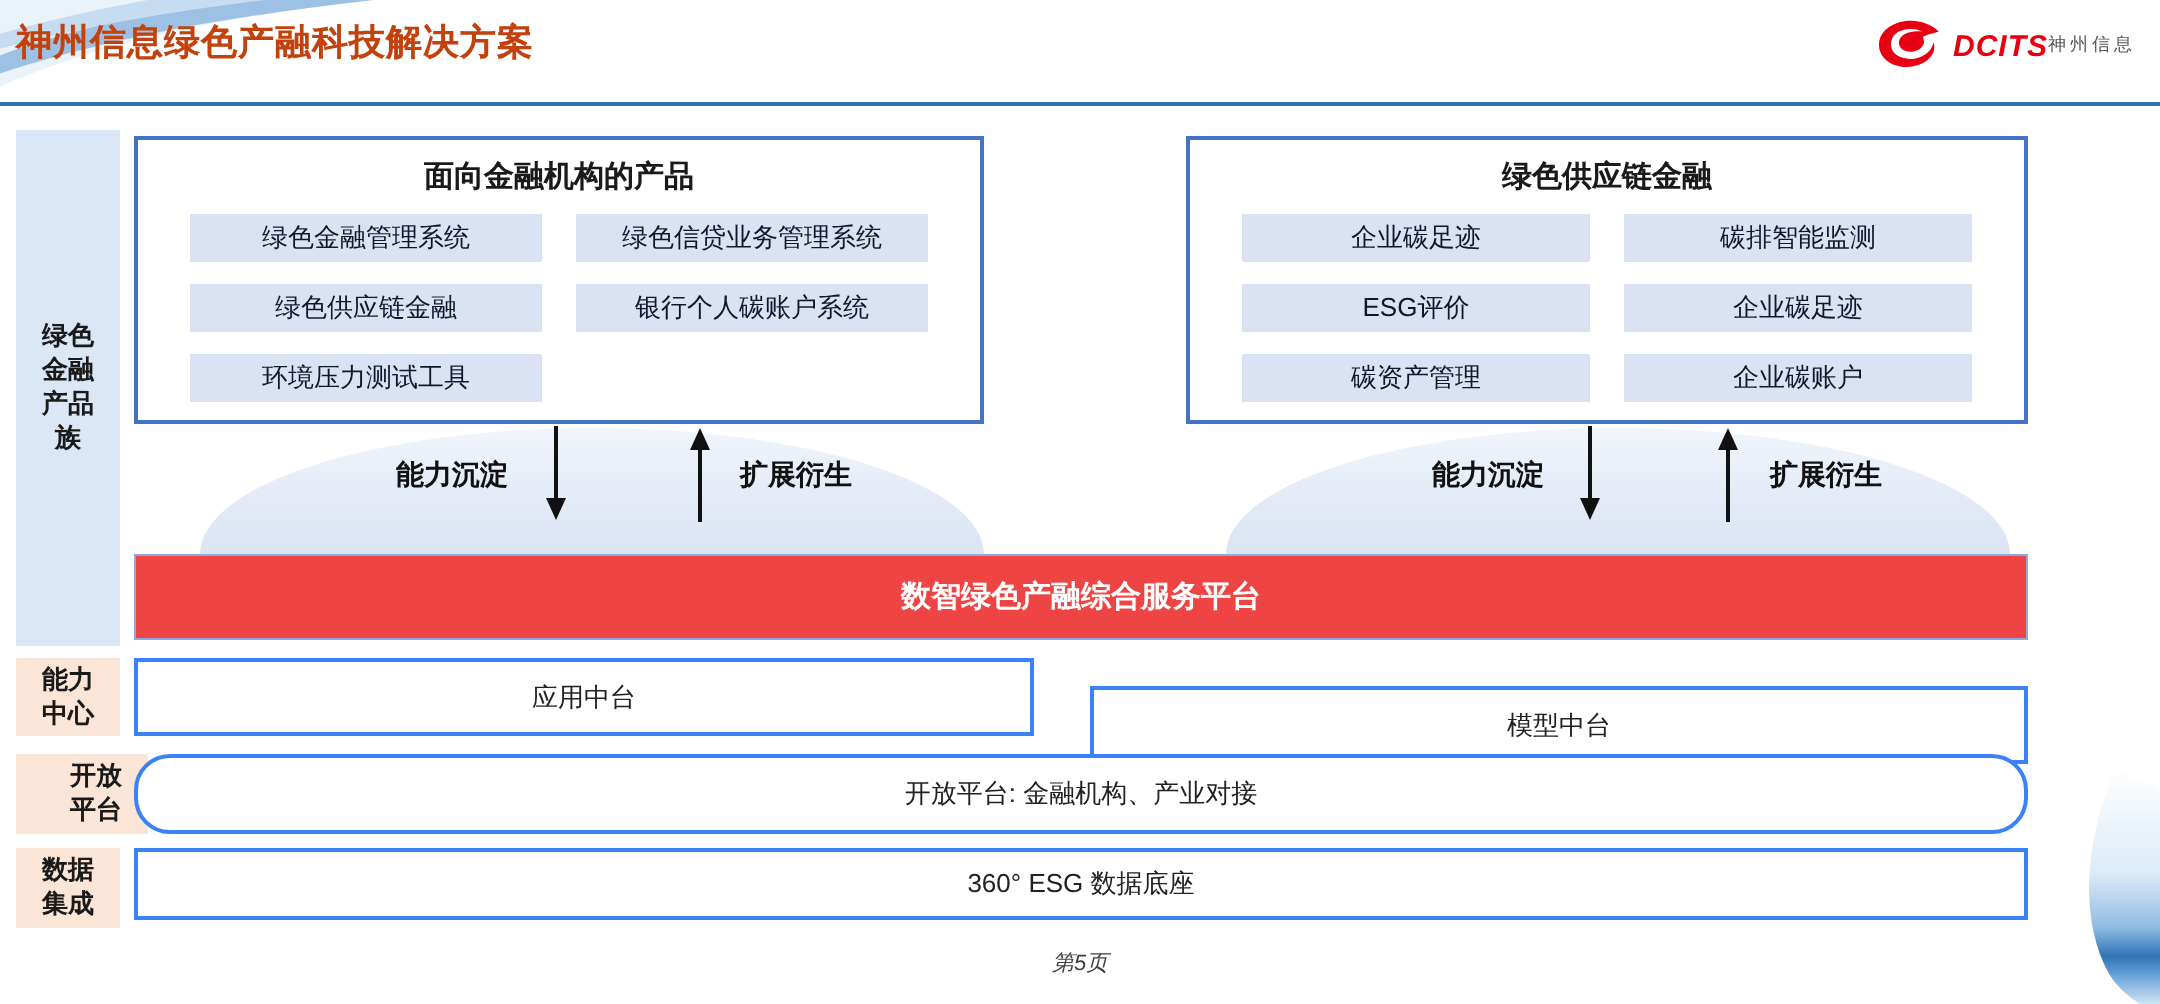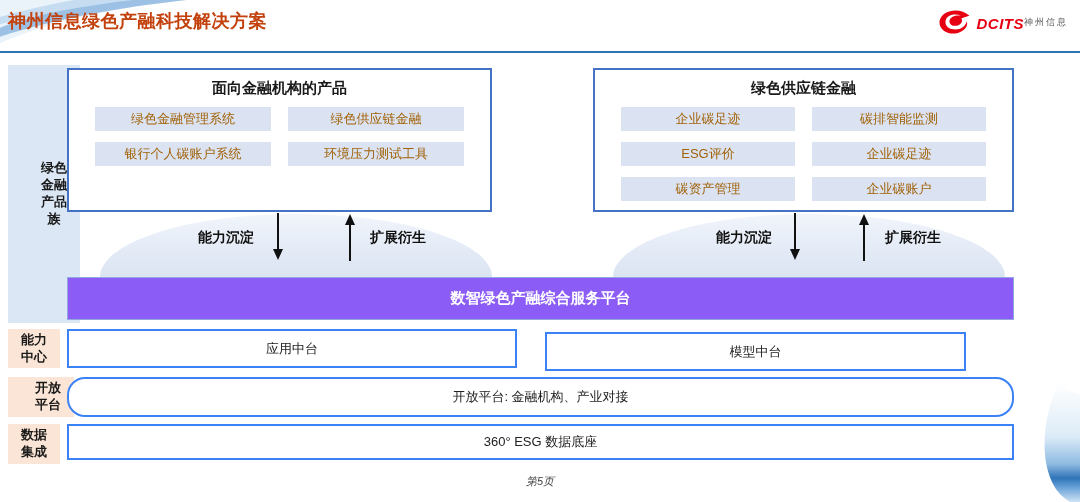--- a/index.html
+++ b/index.html
@@ -21,31 +21,31 @@
         font-weight:700;font-size:13px;line-height:1.3;text-align:center;}
   .rail-blue{background:#dbe7f5;}
   .rail-peach{background:#fbe5d6;}
   .rail-label{white-space:pre-line;}
 
   
   .pbox{position:absolute;top:68px;height:144px;background:#fff;border:2px solid #4472c4;box-sizing:border-box;}
   .pbox-title{text-align:center;font-weight:800;font-size:15px;margin-top:9px;}
   .pbox-grid{display:grid;grid-template-columns:1fr 1fr;column-gap:17px;row-gap:11px;margin:9px 26px 0 26px;}
   .pill{background:#dbe3f3;height:24px;display:flex;align-items:center;justify-content:center;
-        font-size:13px;color:#a16207;}
+        font-size:13px;color:#0f172a;}
 
   
   .dome{position:absolute;top:214px;width:392px;height:63px;
         border-radius:196px 196px 0 0 / 63px 63px 0 0;
         background:linear-gradient(180deg,#f1f5fb 0%,#e3eaf6 60%,#dbe4f2 100%);z-index:0;}
   .arrow-label{position:absolute;top:229px;font-weight:700;font-size:14px;color:#111;z-index:1;padding-left:10px;}
   .arrow{position:absolute;top:213px;z-index:1;}
 
   
-  .platform{position:absolute;left:67px;top:277px;width:947px;height:43px;background:#8b5cf6;
+  .platform{position:absolute;left:67px;top:277px;width:947px;height:43px;background:#ef4444;
             border:1px solid #8fa9de;box-sizing:border-box;display:flex;align-items:center;justify-content:center;
             color:#fff;font-weight:800;font-size:15px;z-index:2;}
 
   
   .wbox{position:absolute;background:#fff;border:2px solid #3b82f6;box-sizing:border-box;
         display:flex;align-items:center;justify-content:center;font-size:13px;color:#222;}
   .footer{position:absolute;left:0;top:474px;width:1080px;text-align:center;
           font-style:italic;font-size:11px;color:#404040;}
 </style>
 </head>
@@ -77,21 +77,21 @@
   <div class="logo">
     <svg width="36" height="28" viewBox="0 0 40 30">
       <path d="M 36 7 C 26 -3, 6 0, 3 12 C 1 22, 12 29, 23 26 C 31 24, 35 18, 33 13 C 32 19, 25 23, 18 22 C 11 21, 8 16, 10 11 C 12 6, 20 4, 27 7 C 21 6, 15 8, 14 12 C 13 16, 17 19, 22 18 C 27 17, 29 13, 27 10 C 31 8, 34 8, 36 7 Z" fill="#e60012"></path>
     </svg>
     <div class="logo-text">
       <span class="logo-brand">DCITS</span>
       <span class="logo-company">神州信息</span>
     </div>
   </div>
 
-  <div class="rail rail-blue" style="top:65px;height:258px;padding-left:20px;">
+  <div class="rail rail-blue" style="top:65px;height:258px;">
     <span class="rail-label">绿色
 金融
 产品
 族</span>
   </div>
   <div class="rail rail-peach" style="top:329px;height:39px;">
     <span class="rail-label">能力
 中心</span>
   </div>
   <div class="rail rail-peach" style="top:377px;height:40px;padding-left:14px;">
@@ -100,20 +100,21 @@
   </div>
   <div class="rail rail-peach" style="top:424px;height:40px;">
     <span class="rail-label">数据
 集成</span>
   </div>
 
   <div class="pbox" style="left:67px;width:425px;">
     <div class="pbox-title">面向金融机构的产品</div>
     <div class="pbox-grid">
       <div class="pill">绿色金融管理系统</div>
+      <div class="pill">绿色信贷业务管理系统</div>
       <div class="pill">绿色供应链金融</div>
       <div class="pill">银行个人碳账户系统</div>
       <div class="pill">环境压力测试工具</div>
     </div>
   </div>
 
   <div class="pbox" style="left:593px;width:421px;">
     <div class="pbox-title">绿色供应链金融</div>
     <div class="pbox-grid">
       <div class="pill">企业碳足迹</div>
@@ -146,21 +147,21 @@
   </svg>
   <svg class="arrow" style="left:858px;" width="12" height="48" viewBox="0 0 12 48">
     <line x1="6" y1="11" x2="6" y2="48" stroke="#111" stroke-width="2"></line>
     <polygon points="1,12 11,12 6,1" fill="#111"></polygon>
   </svg>
   <div class="arrow-label" style="left:875px;">扩展衍生</div>
 
   <div class="platform">数智绿色产融综合服务平台</div>
 
   <div class="wbox" style="left:67px;top:329px;width:450px;height:39px;">应用中台</div>
-  <div class="wbox" style="left:545px;top:332px;width:421px;height:39px;">模型中台</div>
+  <div class="wbox" style="left:545px;top:343px;width:469px;height:39px;">模型中台</div>
 
   <div class="wbox" style="left:67px;top:377px;width:947px;height:40px;border-radius:18px;">开放平台: 金融机构、产业对接</div>
 
   <div class="wbox" style="left:67px;top:424px;width:947px;height:36px;">360° ESG 数据底座</div>
 
   <div class="footer">第5页</div>
 
 </div>
 
 </body></html>

